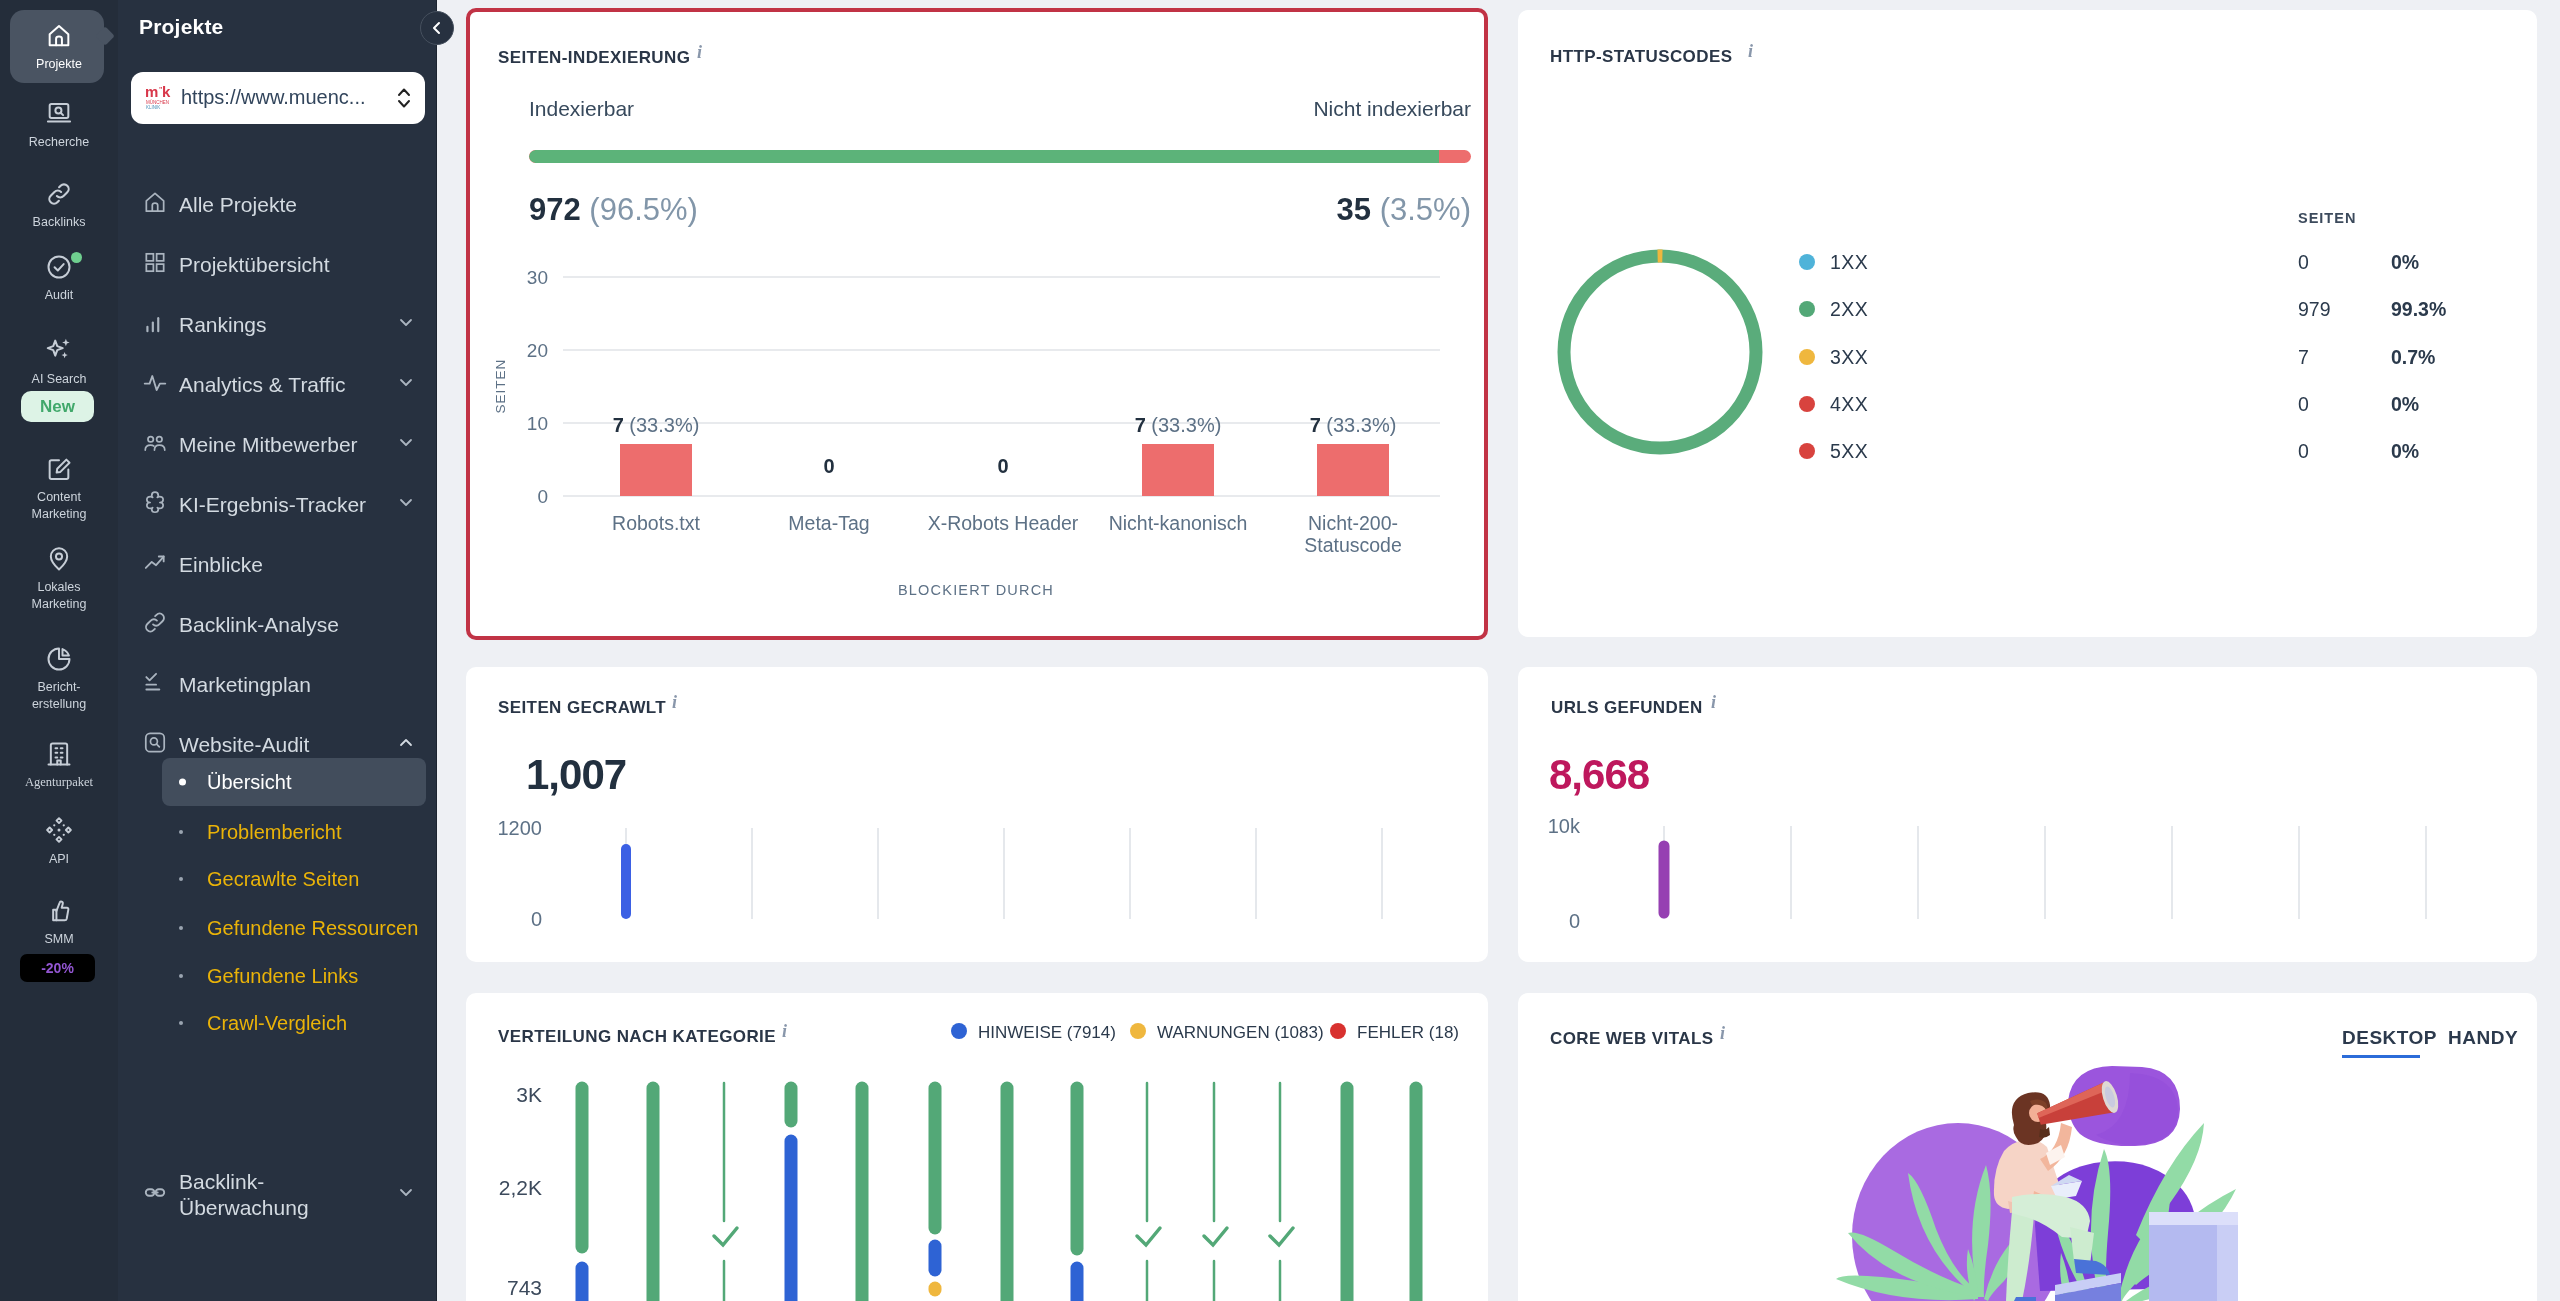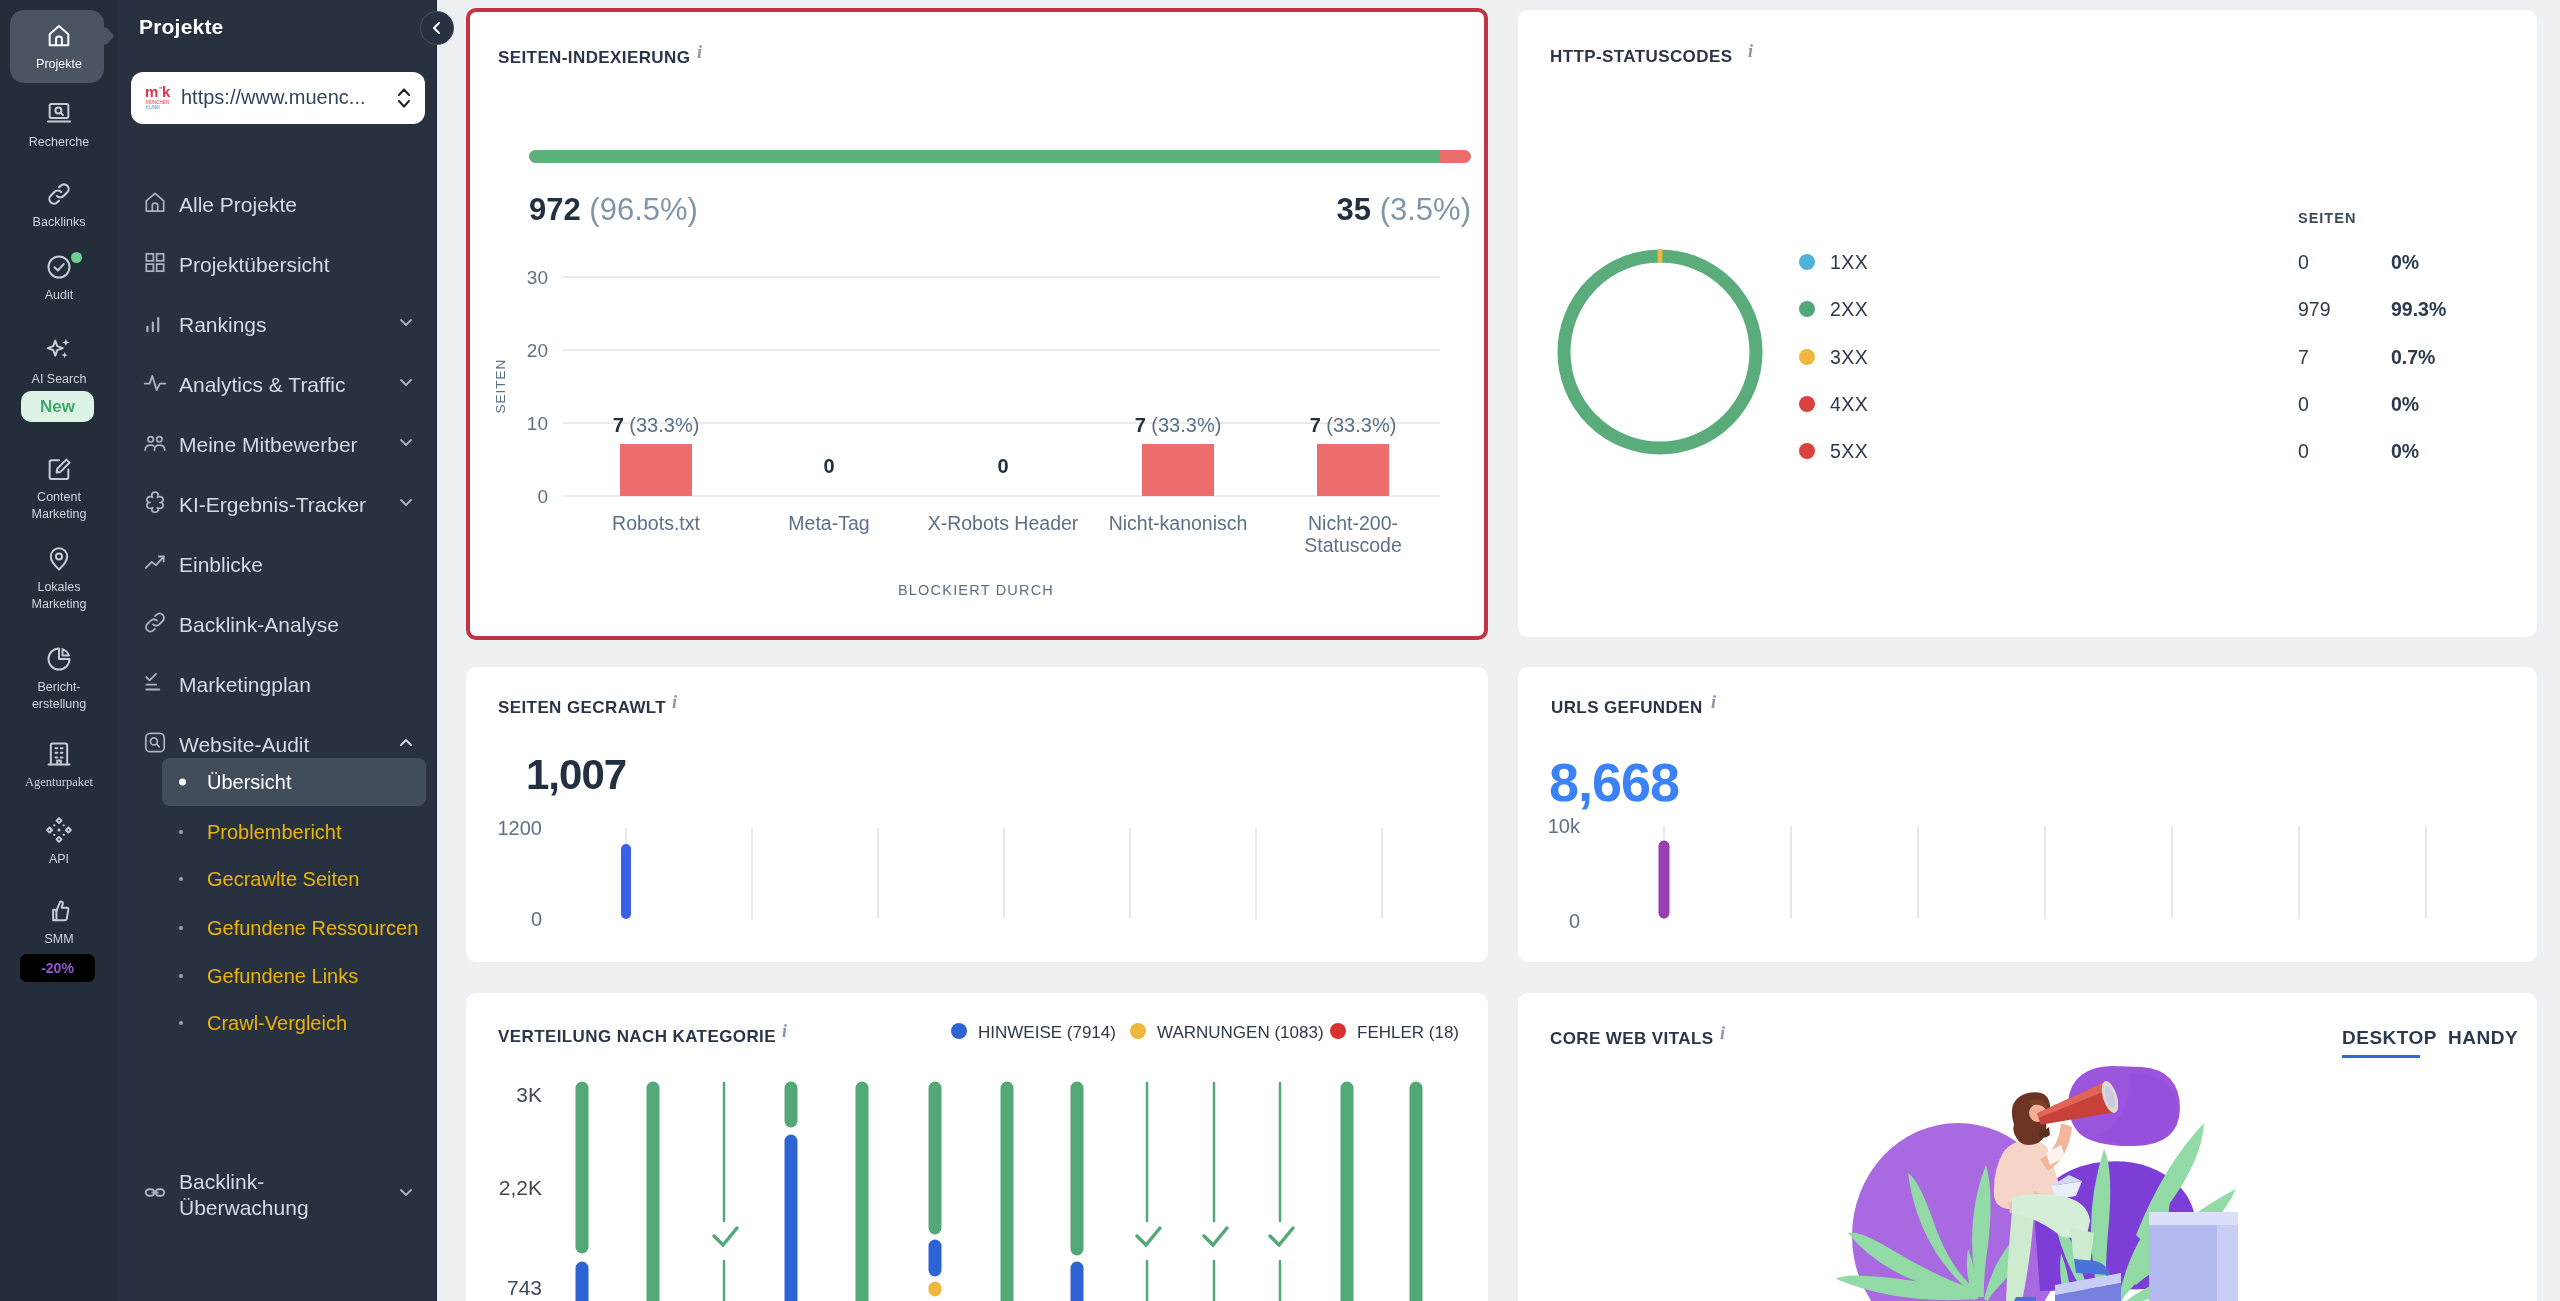--- a/index.html
+++ b/index.html
@@ -283,20 +283,21 @@
 </div>
 <div class="collapse">
     <svg width="16" height="16" viewBox="0 0 16 16">
       <path d="M10 3 L5 8 L10 13" stroke="#fff" stroke-width="2" fill="none" stroke-linecap="round" stroke-linejoin="round"></path>
     </svg>
   </div>
 
 <div class="card" id="card1" style="left:466px; top:8px; width:1022px; height:632px; border:4px solid #c13345;">
   <div class="ctitle" style="left:28px; top:36px;">SEITEN-INDEXIERUNG</div>
   <div class="info" style="left:227px; top:30px;">i</div>
+  <div style="position:absolute; left:59px; top:85px; width:942px; font-size:21px; color:#37495c;">Indexierbar<span style="float:right;">Nicht indexierbar</span></div>
   <div style="position:absolute; left:59px; top:138px; width:942px; height:13px; border-radius:7px; background:#ed6d6d; overflow:hidden;">
       <div style="position:absolute; left:0; top:0; width:910px; height:13px; background:#5cb379; border-radius:7px 0 0 7px;"></div>
     </div>
   <div style="position:absolute; left:59px; top:180px; width:942px; font-size:31px; color:#8296a9;"><span style="font-weight:bold; color:#22303f;">972</span> (96.5%)<span style="float:right;"><span style="font-weight:bold; color:#22303f;">35</span> (3.5%)</span></div>
   <svg style="position:absolute; left:0; top:0;" width="1014" height="624" viewBox="0 0 1014 624">
     <g stroke="#e8eaed" stroke-width="2">
       <line x1="93" y1="265" x2="970" y2="265"></line>
       <line x1="93" y1="338" x2="970" y2="338"></line>
       <line x1="93" y1="411" x2="970" y2="411"></line>
       <line x1="93" y1="484" x2="970" y2="484"></line>
@@ -387,21 +388,21 @@
     <g font-size="20" fill="#5d7186" text-anchor="end">
       <text x="76" y="168">1200</text>
       <text x="76" y="259">0</text>
     </g>
     <line x1="160" y1="182" x2="160" y2="247" stroke="#3b60e4" stroke-width="10" stroke-linecap="round"></line>
   </svg>
 </div>
 <div class="card" id="card4" style="left:1518px; top:667px; width:1019px; height:295px;">
   <div class="ctitle" style="left:33px; top:31px;">URLS GEFUNDEN</div>
   <div class="info" style="left:193px; top:25px;">i</div>
-  <div style="position:absolute; left:31px; top:84px; font-size:54px; font-weight:bold; color:#3b82f6; letter-spacing:-1px;">8,668</div>
+  <div style="position:absolute; left:31px; top:84px; font-size:42px; font-weight:bold; color:#be185d; letter-spacing:-1px;">8,668</div>
   <svg style="position:absolute; left:0; top:0;" width="1019" height="295" viewBox="0 0 1019 295">
     <g stroke="#e5e8ec" stroke-width="2">
       <line x1="146" y1="159" x2="146" y2="252"></line>
       <line x1="273" y1="159" x2="273" y2="252"></line>
       <line x1="400" y1="159" x2="400" y2="252"></line>
       <line x1="527" y1="159" x2="527" y2="252"></line>
       <line x1="654" y1="159" x2="654" y2="252"></line>
       <line x1="781" y1="159" x2="781" y2="252"></line>
       <line x1="908" y1="159" x2="908" y2="252"></line>
     </g>

